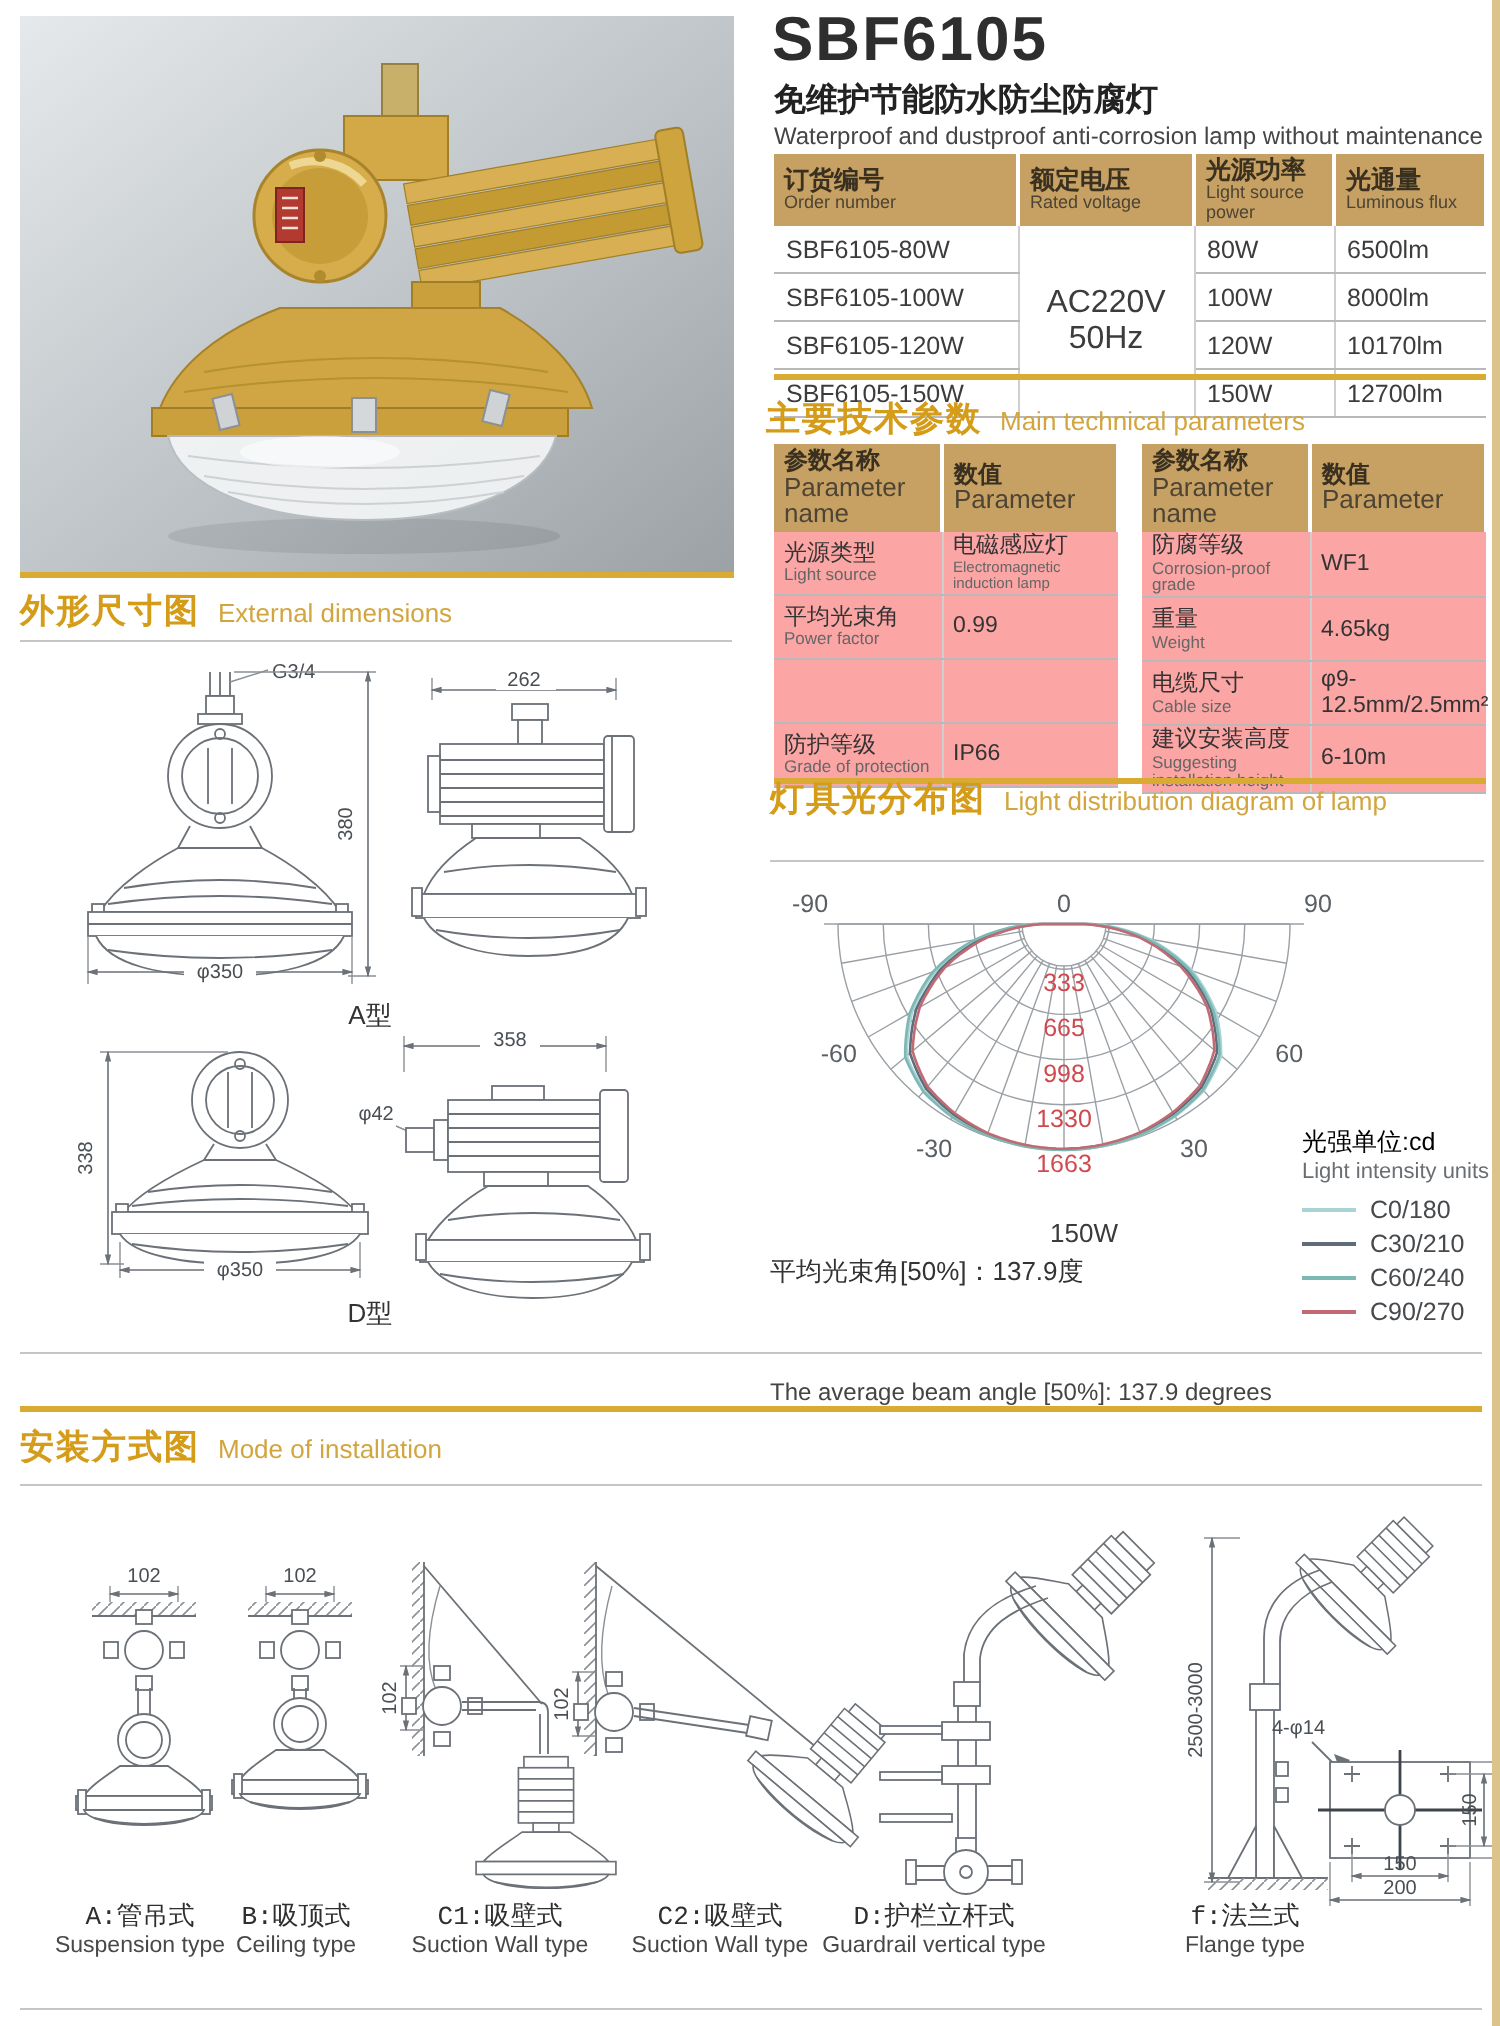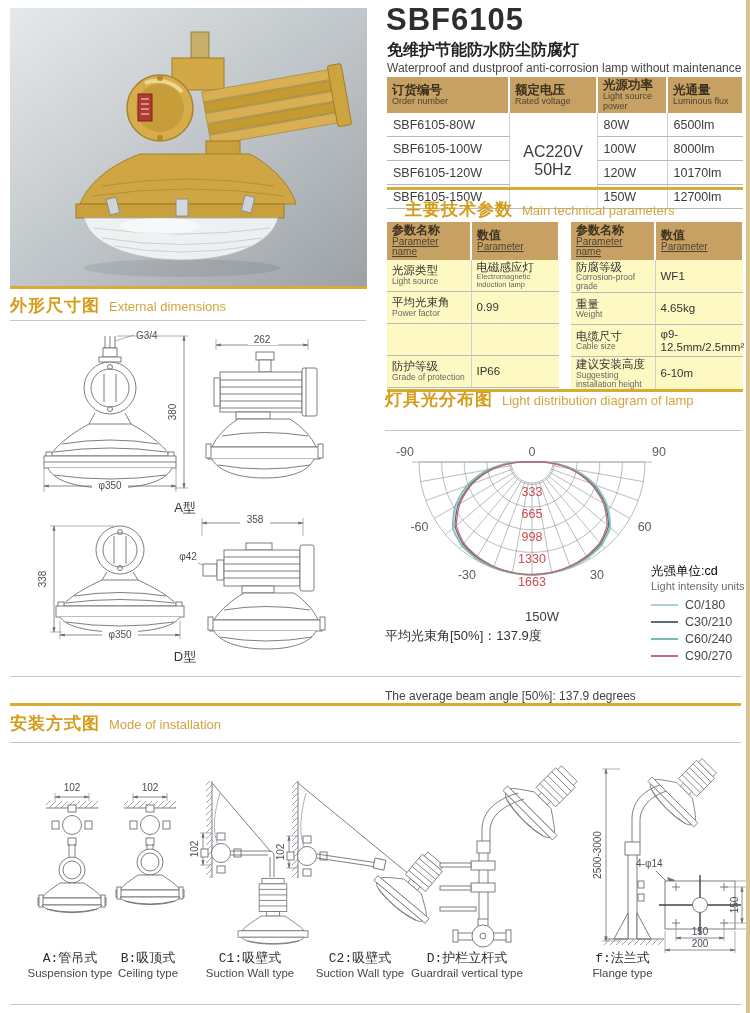--- a/index.html
+++ b/index.html
@@ -24,22 +24,22 @@
   .order-table th .cn{display:block;font-size:12.5px;font-weight:bold;color:#3a3020;line-height:1.05;}
   .order-table th .en{display:block;font-size:9px;font-weight:normal;color:#4d4434;line-height:1.05;}
   .order-table td{border-bottom:1px solid #b9b9b9;border-right:1px solid #cfcfcf;height:21px;
        padding:1px 6px;color:#3c3c3c;font-size:12.5px;background:#fff;}
   .order-table td:last-child{border-right:none;}
   .order-table td.volt{text-align:center;font-size:16px;}
   .param-table{position:absolute;top:222px;width:172px;font-size:12px;}
   .param-table th{background:#c7a163;text-align:left;vertical-align:middle;padding:2px 5px;
        border-right:2px solid #fff;height:28px;}
   .param-table th .cn{display:block;font-size:12px;font-weight:bold;color:#3a3020;line-height:1.05;}
-  .param-table th .en{display:block;font-size:10px;font-weight:normal;color:#4d4434;line-height:1.05;text-decoration:underline;}
-  .param-table td{border-bottom:1px solid #b9b9b9;height:29px;padding:1px 5px;vertical-align:middle;background:#fef9c3;}
+  .param-table th .en{display:block;font-size:13px;font-weight:normal;color:#4d4434;line-height:1.05;}
+  .param-table td{border-bottom:1px solid #b9b9b9;height:29px;padding:1px 5px;vertical-align:middle;background:#fca5a5;}
   .param-table td.pname{border-right:1px solid #cfcfcf;width:84px;}
   .param-table td .cn{display:block;font-size:11.5px;color:#333;line-height:1.1;}
   .param-table td .en{display:block;font-size:8.5px;color:#666;line-height:1.05;}
   .param-table td .val{display:block;font-size:11.5px;color:#333;line-height:1.1;}
   .param-table td .valsub{display:block;font-size:7.5px;color:#666;line-height:1.1;}
   
   .power-label{position:absolute;left:497px;top:609px;width:90px;text-align:center;font-size:13px;color:#3b3b3b;}
   .beam-cn{position:absolute;left:385px;top:627px;font-size:13px;color:#333;}
   .beam-en{position:absolute;left:385px;top:645px;font-size:12px;color:#444;margin-top:44px;}
   .legend{position:absolute;left:651px;top:563px;}
@@ -450,21 +450,21 @@
     </tr>
     <tr>
       <td>SBF6105-150W</td>
       <td>150W</td>
       <td>12700lm</td>
     </tr>
   </tbody>
     </table>
   <div class="gold-line" style="left:387px;top:187px;width:356px"></div>
 
-  <div class="sec" style="left:405px;top:198px">
+  <div class="sec" style="left:383px;top:198px">
     <span class="cn">主要技术参数</span><span class="en">Main technical parameters</span>
   </div>
   <table class="param-table" style="left:387px">
     <colgroup>
         <col style="width:84px">
         <col style="width:88px">
       </colgroup>
     <tbody>
         <tr>
       <th>

